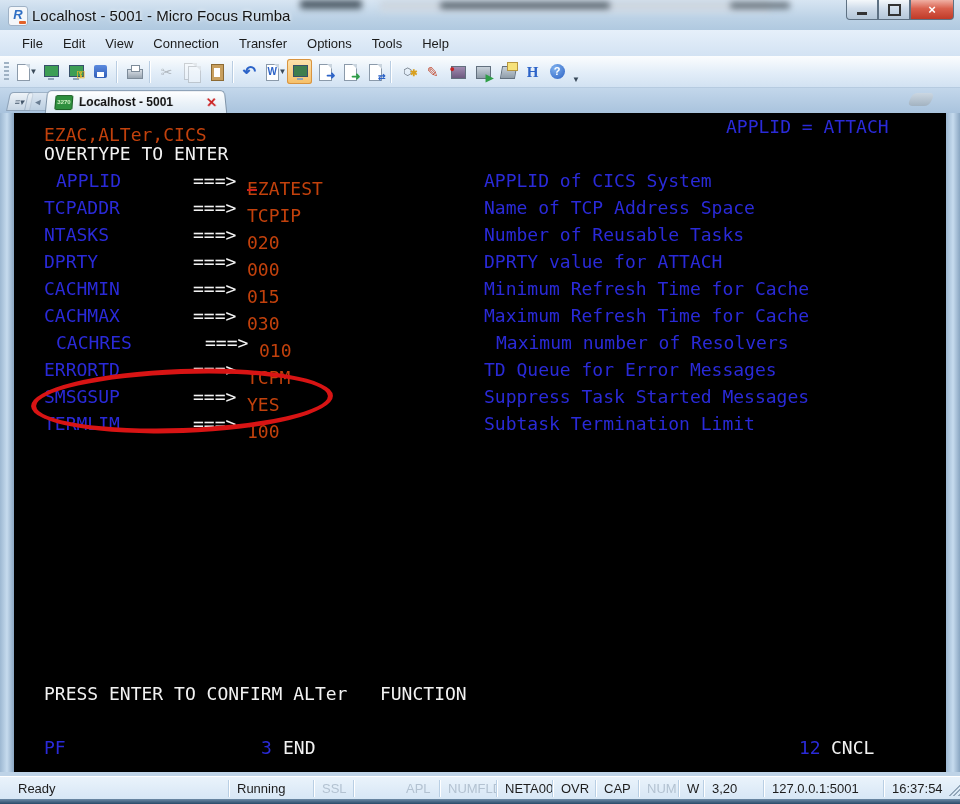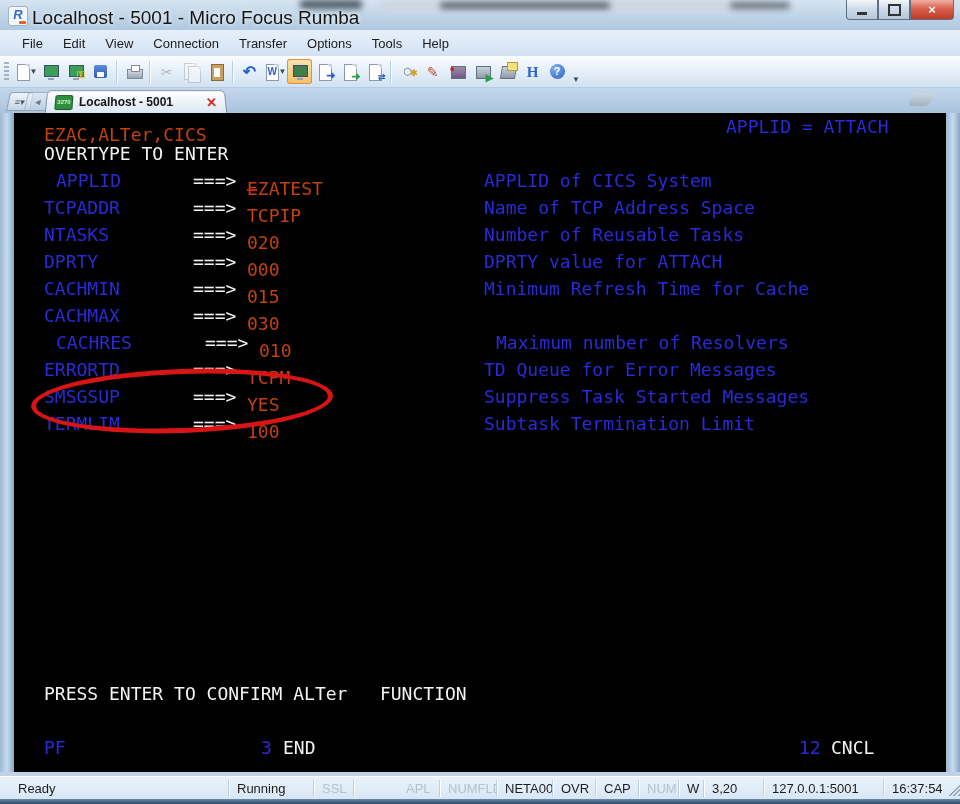--- a/index.html
+++ b/index.html
@@ -7,21 +7,21 @@
        font-family:"Liberation Sans",sans-serif;background:#b7cde2;
        box-shadow:inset 0 0 0 1px #30506e;}
   
   .titlebar{position:absolute;left:0;top:0;width:960px;height:30px;overflow:hidden;
     background:linear-gradient(#d7e5f2,#bcd2e6 60%,#b0c9e0);}
   .bgblob{position:absolute;filter:blur(3px);border-radius:3px;}
   .win-icon{position:absolute;left:8px;top:6px;width:18px;height:18px;background:#f4f7fa;
     border:1px solid #9fb2c6;border-radius:3px;text-align:center;line-height:16px;
     font-weight:bold;font-style:italic;color:#2f6fc4;font-size:13px;}
   .win-icon i{position:absolute;right:1px;bottom:1px;width:7px;height:3px;background:#e2622a;border-radius:1px;}
-  .win-title{position:absolute;left:32px;top:7px;font-size:19px;color:#151515;text-shadow:0 0 4px #fff;}
+  .win-title{position:absolute;left:32px;top:7px;font-size:15px;color:#151515;text-shadow:0 0 4px #fff;}
   .caps{position:absolute;right:6px;top:0;display:flex;}
   .cap{width:30px;height:19px;border:1px solid #5e7183;border-top:none;
     background:linear-gradient(#f4f8fb,#cfdcea 45%,#b4c7d9);display:flex;align-items:center;justify-content:center;}
   .cap:first-child{border-radius:0 0 0 4px;}
   .cap-close{width:42px;border-radius:0 0 4px 0;
     background:linear-gradient(#f0b0a4,#d9604d 45%,#c03a28);color:#fff;font-weight:bold;font-size:13px;}
   .glyph-min{width:10px;height:3px;background:#333;margin-top:8px;}
   .glyph-max{width:9px;height:8px;border:2px solid #333;}
   
   .menubar{position:absolute;left:0;top:30px;width:960px;height:26px;
@@ -300,20 +300,21 @@
     <div class="trow" style="top:162px;left:0;width:100%;">
       <span class="c-blue" style="left:30px;">CACHMIN</span>
       <span class="c-white" style="left:179px;">===&gt;</span>
       <span class="c-red" style="left:233px;">015</span>
       <span class="c-blue" style="left:470px;">Minimum Refresh Time for Cache</span>
     </div>
     <div class="trow" style="top:189px;left:0;width:100%;">
       <span class="c-blue" style="left:30px;">CACHMAX</span>
       <span class="c-white" style="left:179px;">===&gt;</span>
       <span class="c-red" style="left:233px;">030</span>
+      <span class="c-blue" style="left:470px;">Maximum Refresh Time for Cache</span>
     </div>
     <div class="trow" style="top:216px;left:12px;width:100%;">
       <span class="c-blue" style="left:30px;">CACHRES</span>
       <span class="c-white" style="left:179px;">===&gt;</span>
       <span class="c-red" style="left:233px;">010</span>
       <span class="c-blue" style="left:470px;">Maximum number of Resolvers</span>
     </div>
     <div class="trow" style="top:243px;left:0;width:100%;">
       <span class="c-blue" style="left:30px;">ERRORTD</span>
       <span class="c-white" style="left:179px;">===&gt;</span>

